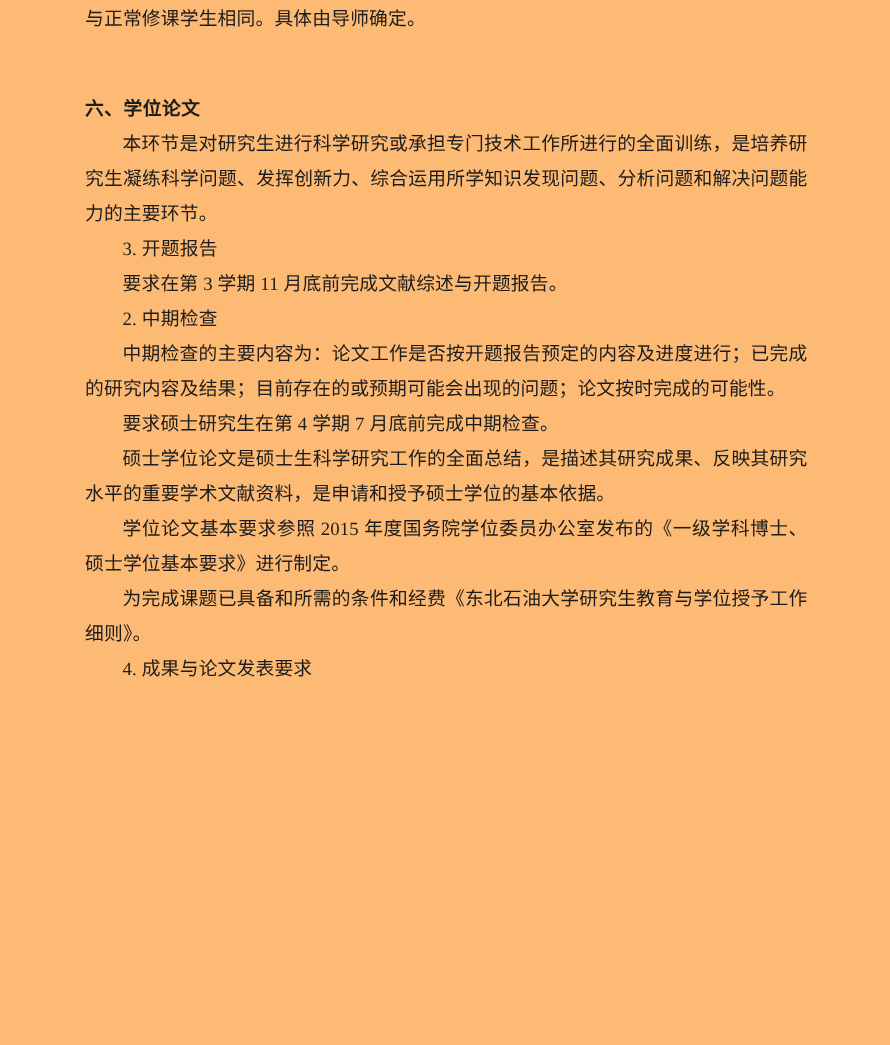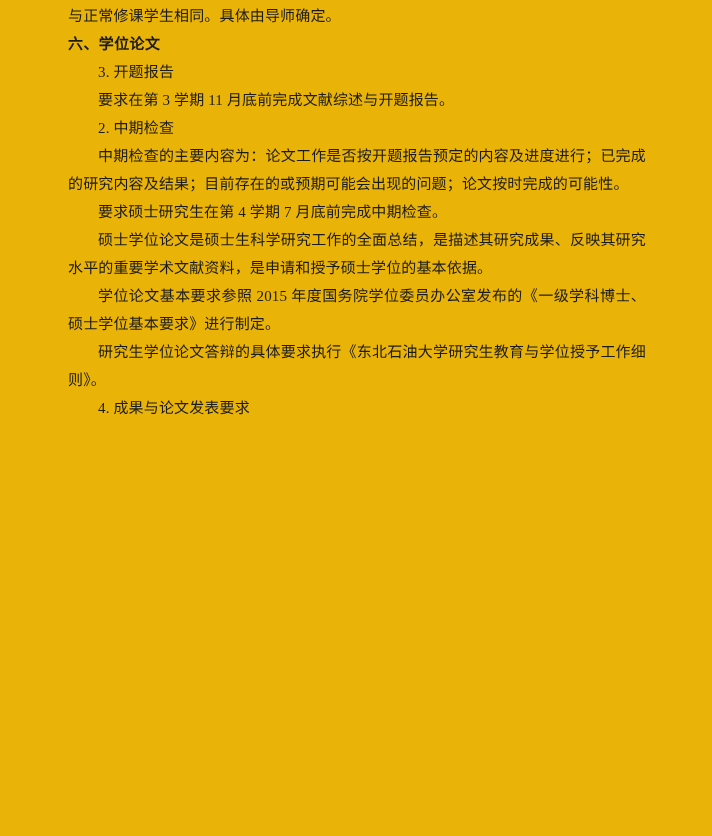--- a/index.html
+++ b/index.html
@@ -26,32 +26,34 @@
     text-align: justify;
     text-justify: inter-ideograph;
   }
   .doc-body p.para,
   .doc-body p.numbered {
     text-indent: 2em;
   }
   .doc-body p.heading {
     font-weight: 700;
     letter-spacing: 0.4px;
+    margin-top: 44px;
   }
 </style>
 </head>
 <body>
 
-<div class="page" style="background: #eab308;">
+<div class="page" style="background: #fdba74;">
   <div class="doc-body" id="doc-body" style="color: rgb(28, 28, 28);">
       <p class="plain">与正常修课学生相同。具体由导师确定。</p>
       <p class="heading">六、学位论文</p>
+      <p class="para">本环节是对研究生进行科学研究或承担专门技术工作所进行的全面训练，是培养研究生凝练科学问题、发挥创新力、综合运用所学知识发现问题、分析问题和解决问题能力的主要环节。</p>
       <p class="numbered">3. 开题报告</p>
       <p class="para">要求在第 3 学期 11 月底前完成文献综述与开题报告。</p>
       <p class="numbered">2. 中期检查</p>
       <p class="para">中期检查的主要内容为：论文工作是否按开题报告预定的内容及进度进行；已完成的研究内容及结果；目前存在的或预期可能会出现的问题；论文按时完成的可能性。</p>
       <p class="para">要求硕士研究生在第 4 学期 7 月底前完成中期检查。</p>
       <p class="para">硕士学位论文是硕士生科学研究工作的全面总结，是描述其研究成果、反映其研究水平的重要学术文献资料，是申请和授予硕士学位的基本依据。</p>
       <p class="para">学位论文基本要求参照 2015 年度国务院学位委员办公室发布的《一级学科博士、硕士学位基本要求》进行制定。</p>
-      <p class="para">研究生学位论文答辩的具体要求执行《东北石油大学研究生教育与学位授予工作细则》。</p>
+      <p class="para">为完成课题已具备和所需的条件和经费《东北石油大学研究生教育与学位授予工作细则》。</p>
       <p class="numbered">4. 成果与论文发表要求</p>
     </div>
 </div>
 
 </body></html>

